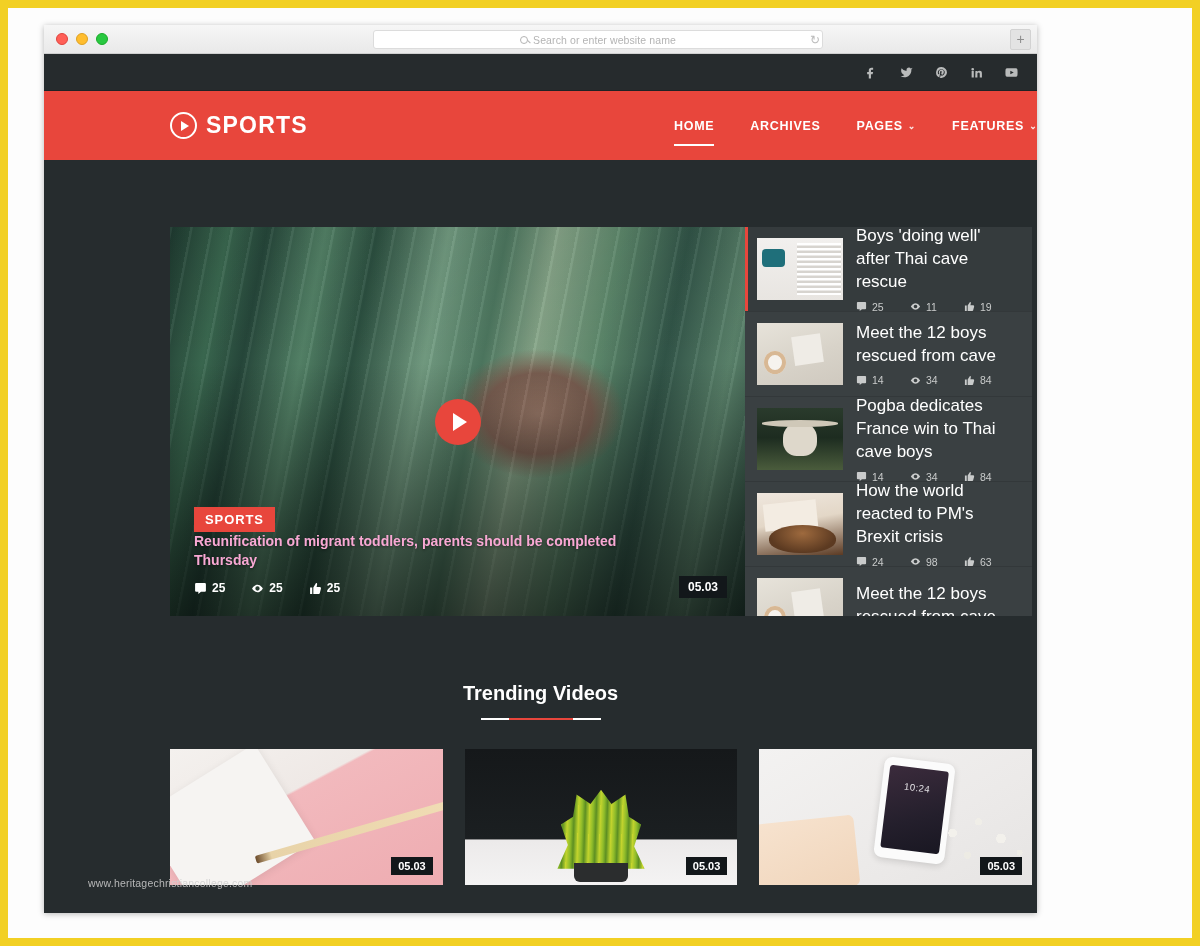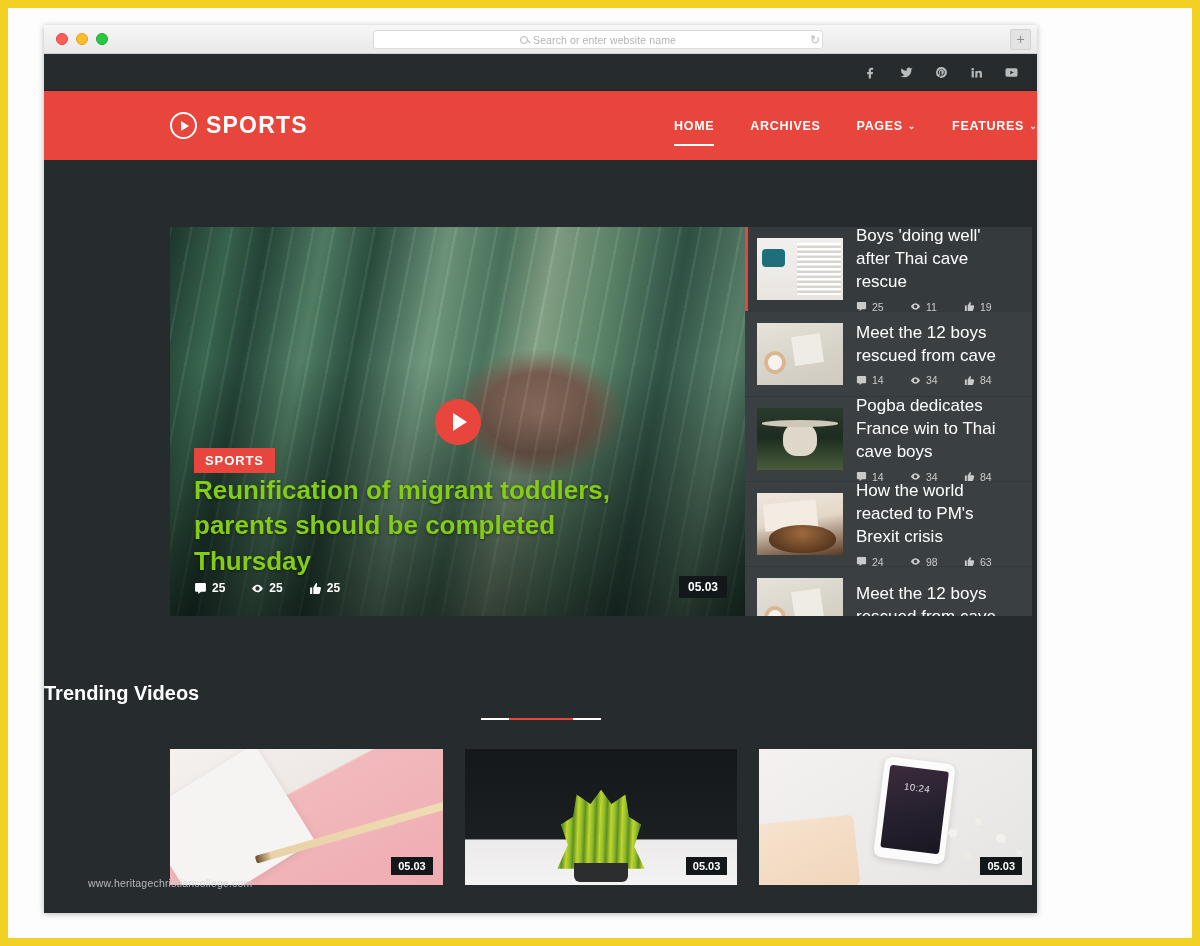--- a/index.html
+++ b/index.html
@@ -177,22 +177,22 @@
     border-top: 9px solid transparent; border-bottom: 9px solid transparent;
     margin-left: 4px;
   }
   .hero-meta { position: absolute; left: 24px; bottom: 21px; right: 24px; }
   .badge {
     display: inline-block; background: #e8463c; color: #fff;
     font-size: 13px; font-weight: bold; letter-spacing: .9px;
     padding: 5px 11px; 
   }
   .hero-title {
-    color: #84cc16; font-size: 26px; font-weight: bold; line-height: 1.36;
-    max-width: 440px; margin-bottom: 2px;
+    color: #f9a8d4; font-size: 14px; font-weight: bold; line-height: 1.36;
+    max-width: 440px; margin-bottom: 11px;
     text-shadow: 0 1px 3px rgba(0,0,0,.45);
   }
   .stats { display: flex; gap: 26px; }
   .stat { display: flex; align-items: center; gap: 5px; color: #ffffff; font-size: 12px; font-weight: bold; }
   .stat svg { width: 13px; height: 13px; fill: #ffffff; }
   .duration {
     position: absolute; right: 18px; bottom: 18px;
     background: #12171a; color: #fff; font-size: 12px; font-weight: bold;
     padding: 4px 9px;
   }
@@ -264,21 +264,21 @@
     content:""; position:absolute; left:8%; top:14%; width:62%; height:44%;
     background:#f3ece2; transform: rotate(-6deg);
   }
   .t-bread::after {
     content:""; position:absolute; left:14%; top:52%; width:78%; height:44%;
     background: radial-gradient(ellipse at 50% 30%, #9e6a3e 0%, #5c3a21 70%);
     border-radius: 50% 50% 46% 46%;
   }
   
   .trending-head {
-    position: absolute; left: 0; right: 0; top: 628px; text-align: left;
+    position: absolute; left: 0; right: 0; top: 628px; text-align: center;
   }
   .trending-title { color: #ffffff; font-size: 20px; font-weight: bold; }
   .trending-rule {
     width: 120px; height: 2px; background: #ffffff; margin: 13px auto 0; position: relative;
   }
   .trending-rule::after {
     content:""; position:absolute; left: 28px; right: 28px; top: 0; height: 2px; background: #e8463c;
   }
   .tcards {
     position: absolute; left: 126px; top: 695px; width: 862px;

